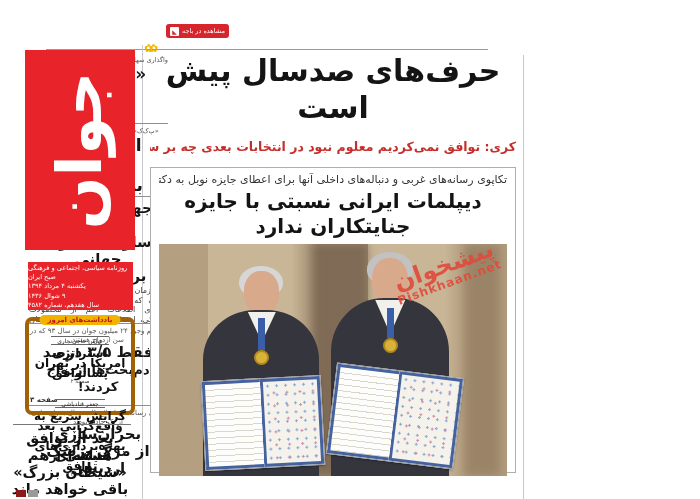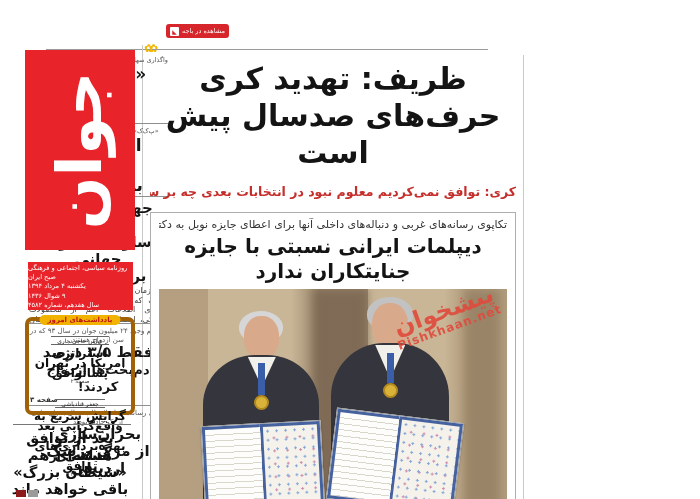--- a/index.html
+++ b/index.html
@@ -133,21 +133,20 @@
 
     <div class="l-item" style="height:88px;">
       <div class="kicker wrap">برخی رسانه‌های اصلاح‌طلب دنبال بحران‌سازی از یک حادثه بودند</div>
       <div class="l-h s15">بحران‌سازی</div>
       <div class="l-h s15">از مرگ پزشک اردبیلی</div>
 
     </div>
   </div>
 
   <div class="center-col">
-    <div class="main-h first">ظریف: تهدید کری</div>
     <div class="main-h">حرف‌های صدسال پیش است</div>
     <div class="subhead">کری: توافق نمی‌کردیم معلوم نبود در انتخابات بعدی چه بر سر روحانی می‌آمد</div>
 
     <div class="article-box">
       <div class="a-kicker">تکاپوی رسانه‌های غربی و دنباله‌های داخلی آنها برای اعطای جایزه نوبل به دکتر ظریف</div>
       <div class="a-h">دیپلمات ایرانی نسبتی با جایزه جنایتکاران ندارد</div>
 
       <div class="photo">
         <div class="blurband" style="right:40%; width:16%; background:#6b5846; opacity:.55;"></div>
         <div class="blurband" style="right:2%; width:10%; background:#7a6249; opacity:.4;"></div>

